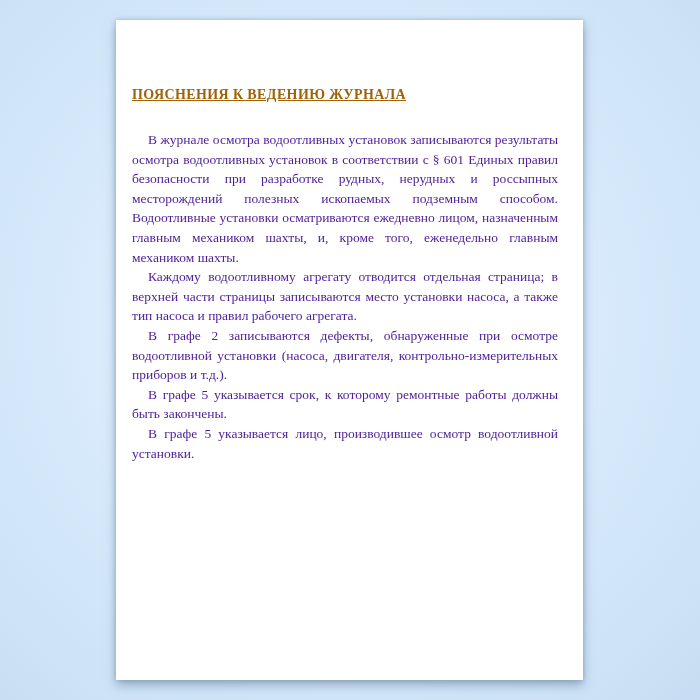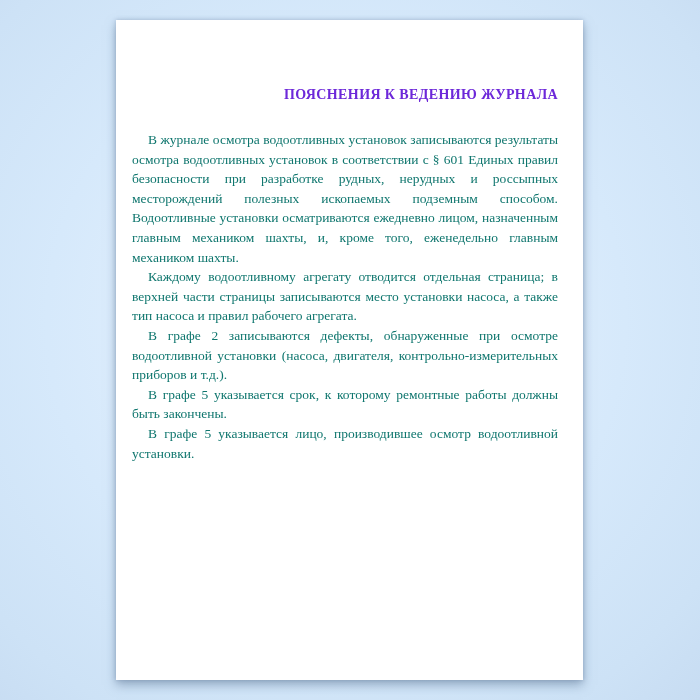--- a/index.html
+++ b/index.html
@@ -27,37 +27,38 @@
     height: 660px;
     background: #ffffff;
     box-shadow:
       0 0 4px rgba(96, 122, 153, 0.38),
       0 5px 10px rgba(96, 122, 153, 0.55);
     box-sizing: border-box;
     padding: 0 25px 0 16px;
   }
   .doc-title {
     margin: 66px 0 0 0;
-    text-align: right;
+    text-align: left;
     font-size: 14px;
     font-weight: bold;
     letter-spacing: 0.4px;
-    color: #6d28d9;
+    color: #a16207;
     line-height: 18px;
+    text-decoration: underline;
   }
   .doc-body {
     margin-top: 26px;
   }
   .doc-body p {
     margin: 0;
     text-indent: 16px;
     text-align: justify;
     font-size: 13.5px;
     line-height: 19.6px;
-    color: #0f766e;
+    color: #4c1d95;
     hyphens: auto;
     -webkit-hyphens: auto;
   }
 </style>
 </head>
 <body>
 
 <div class="stage">
   <div class="doc-page" lang="ru">
     <h1 class="doc-title">ПОЯСНЕНИЯ К ВЕДЕНИЮ ЖУРНАЛА</h1>

